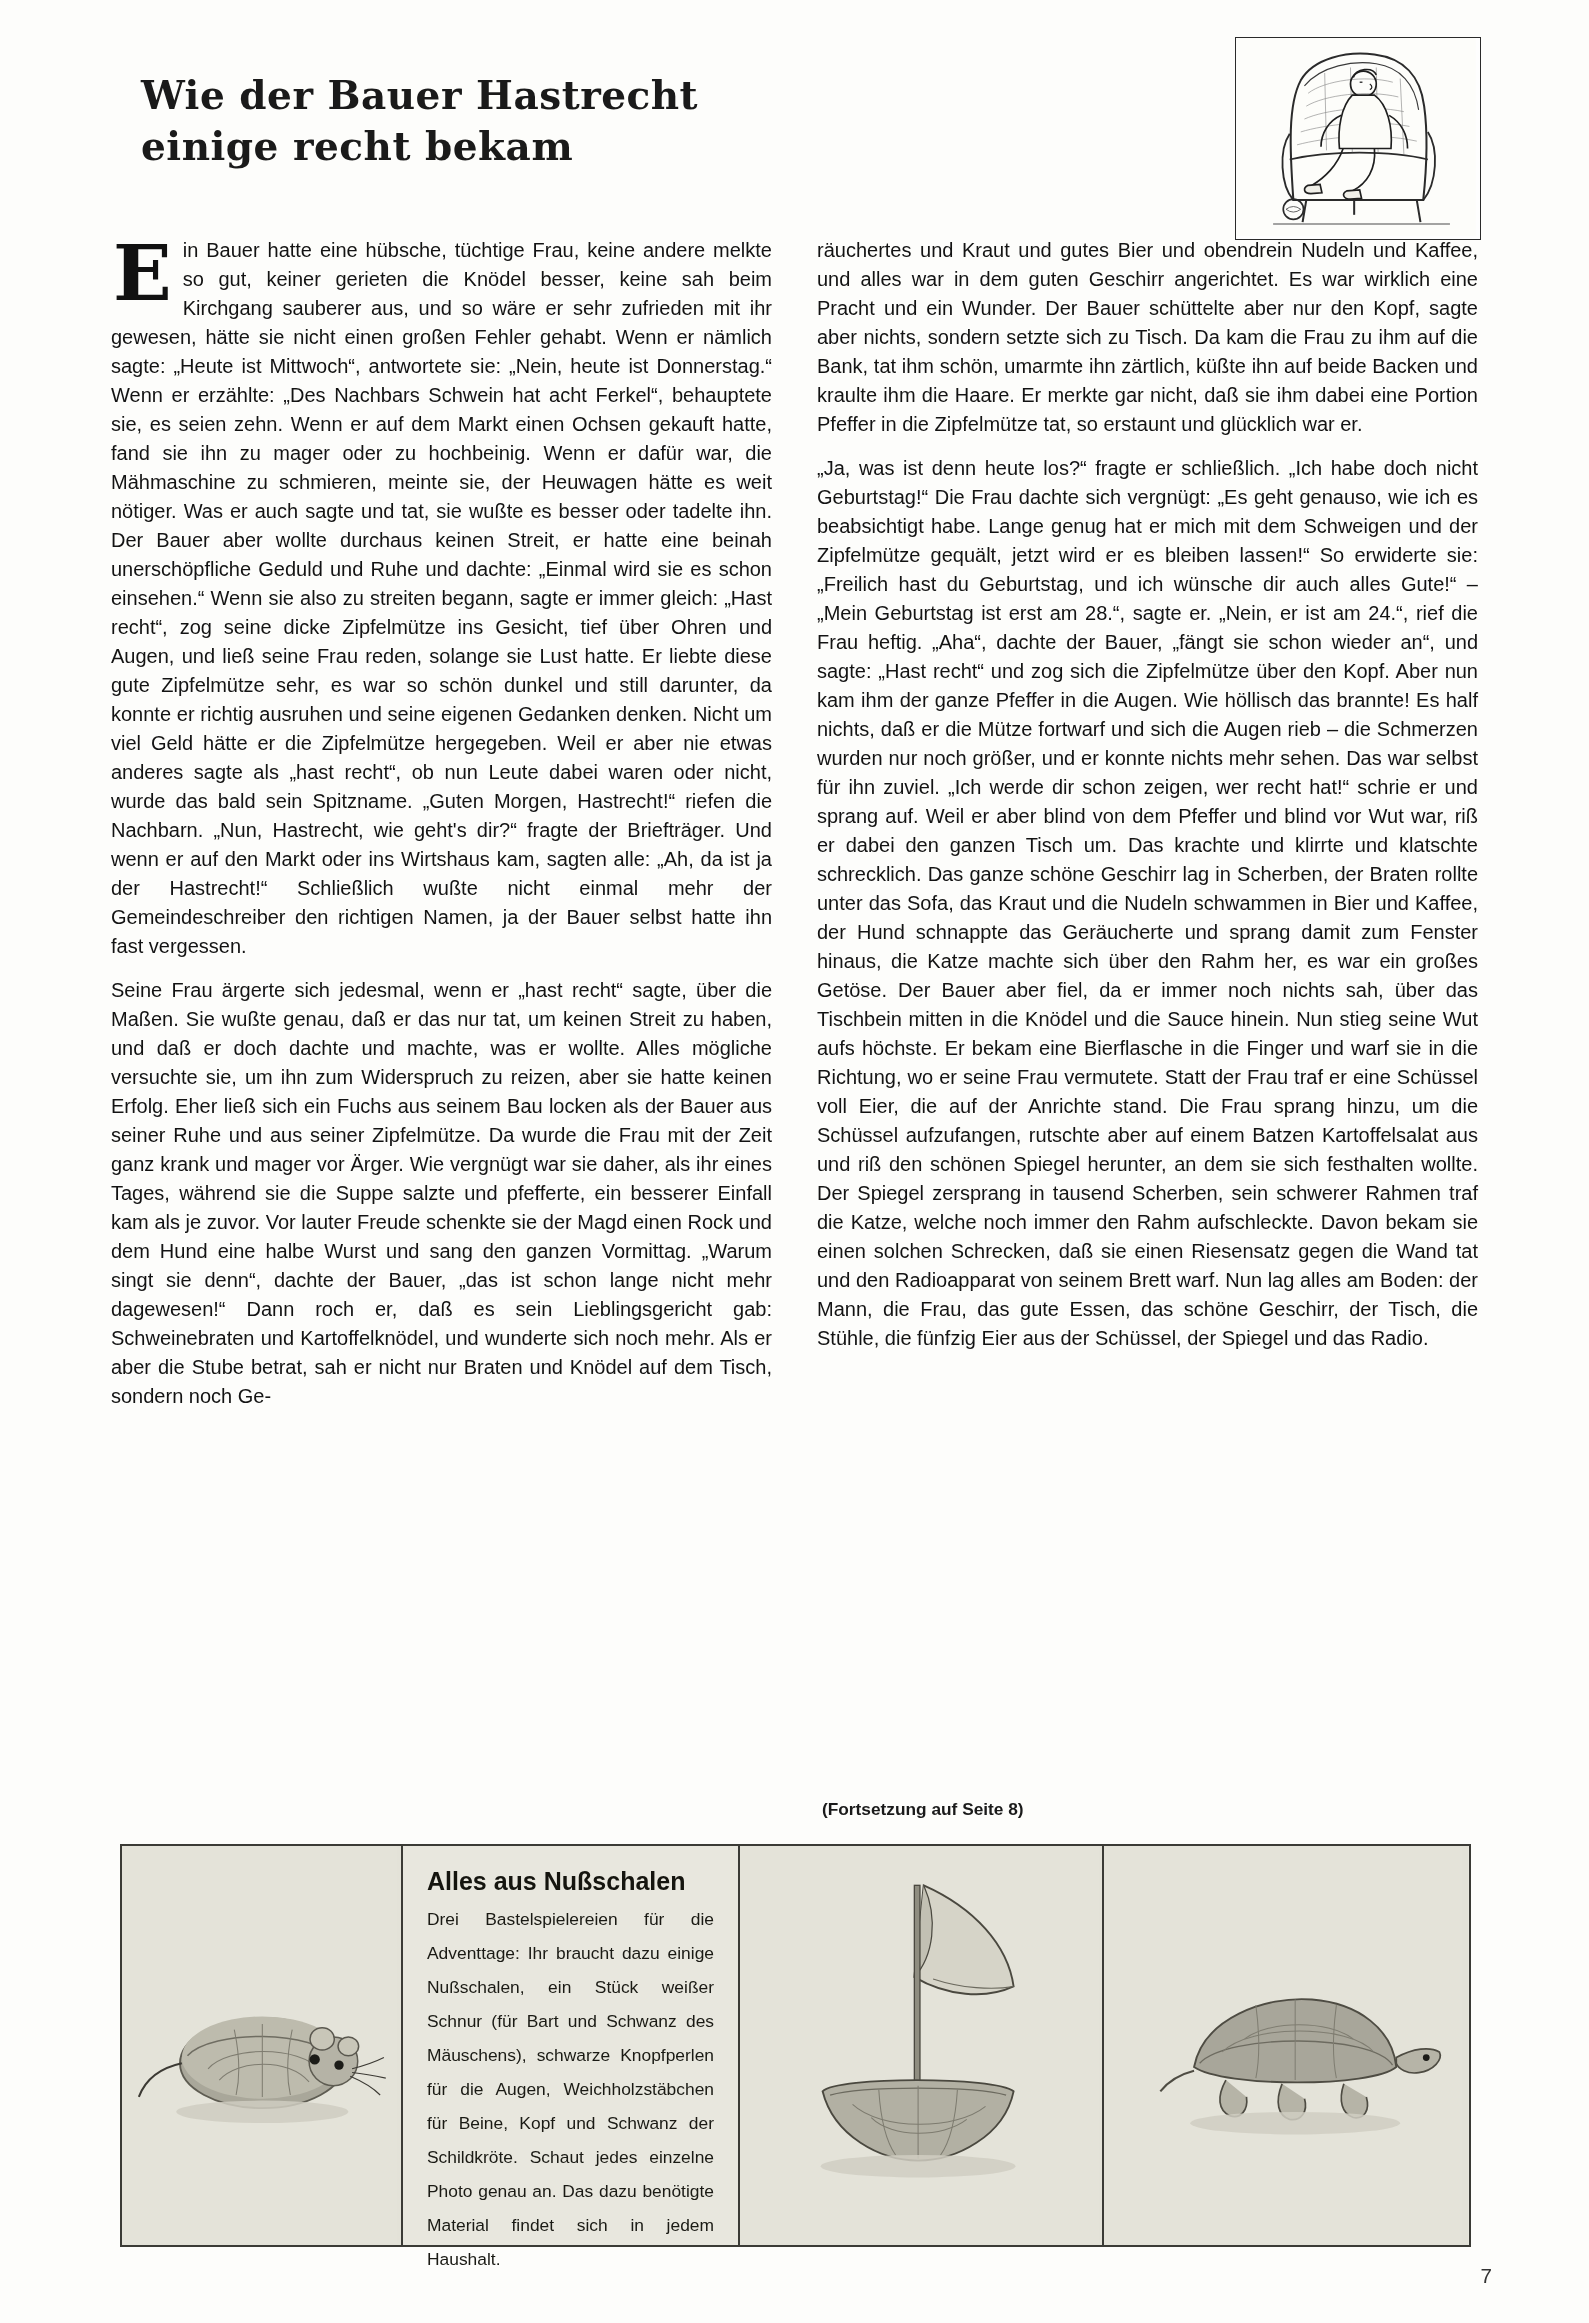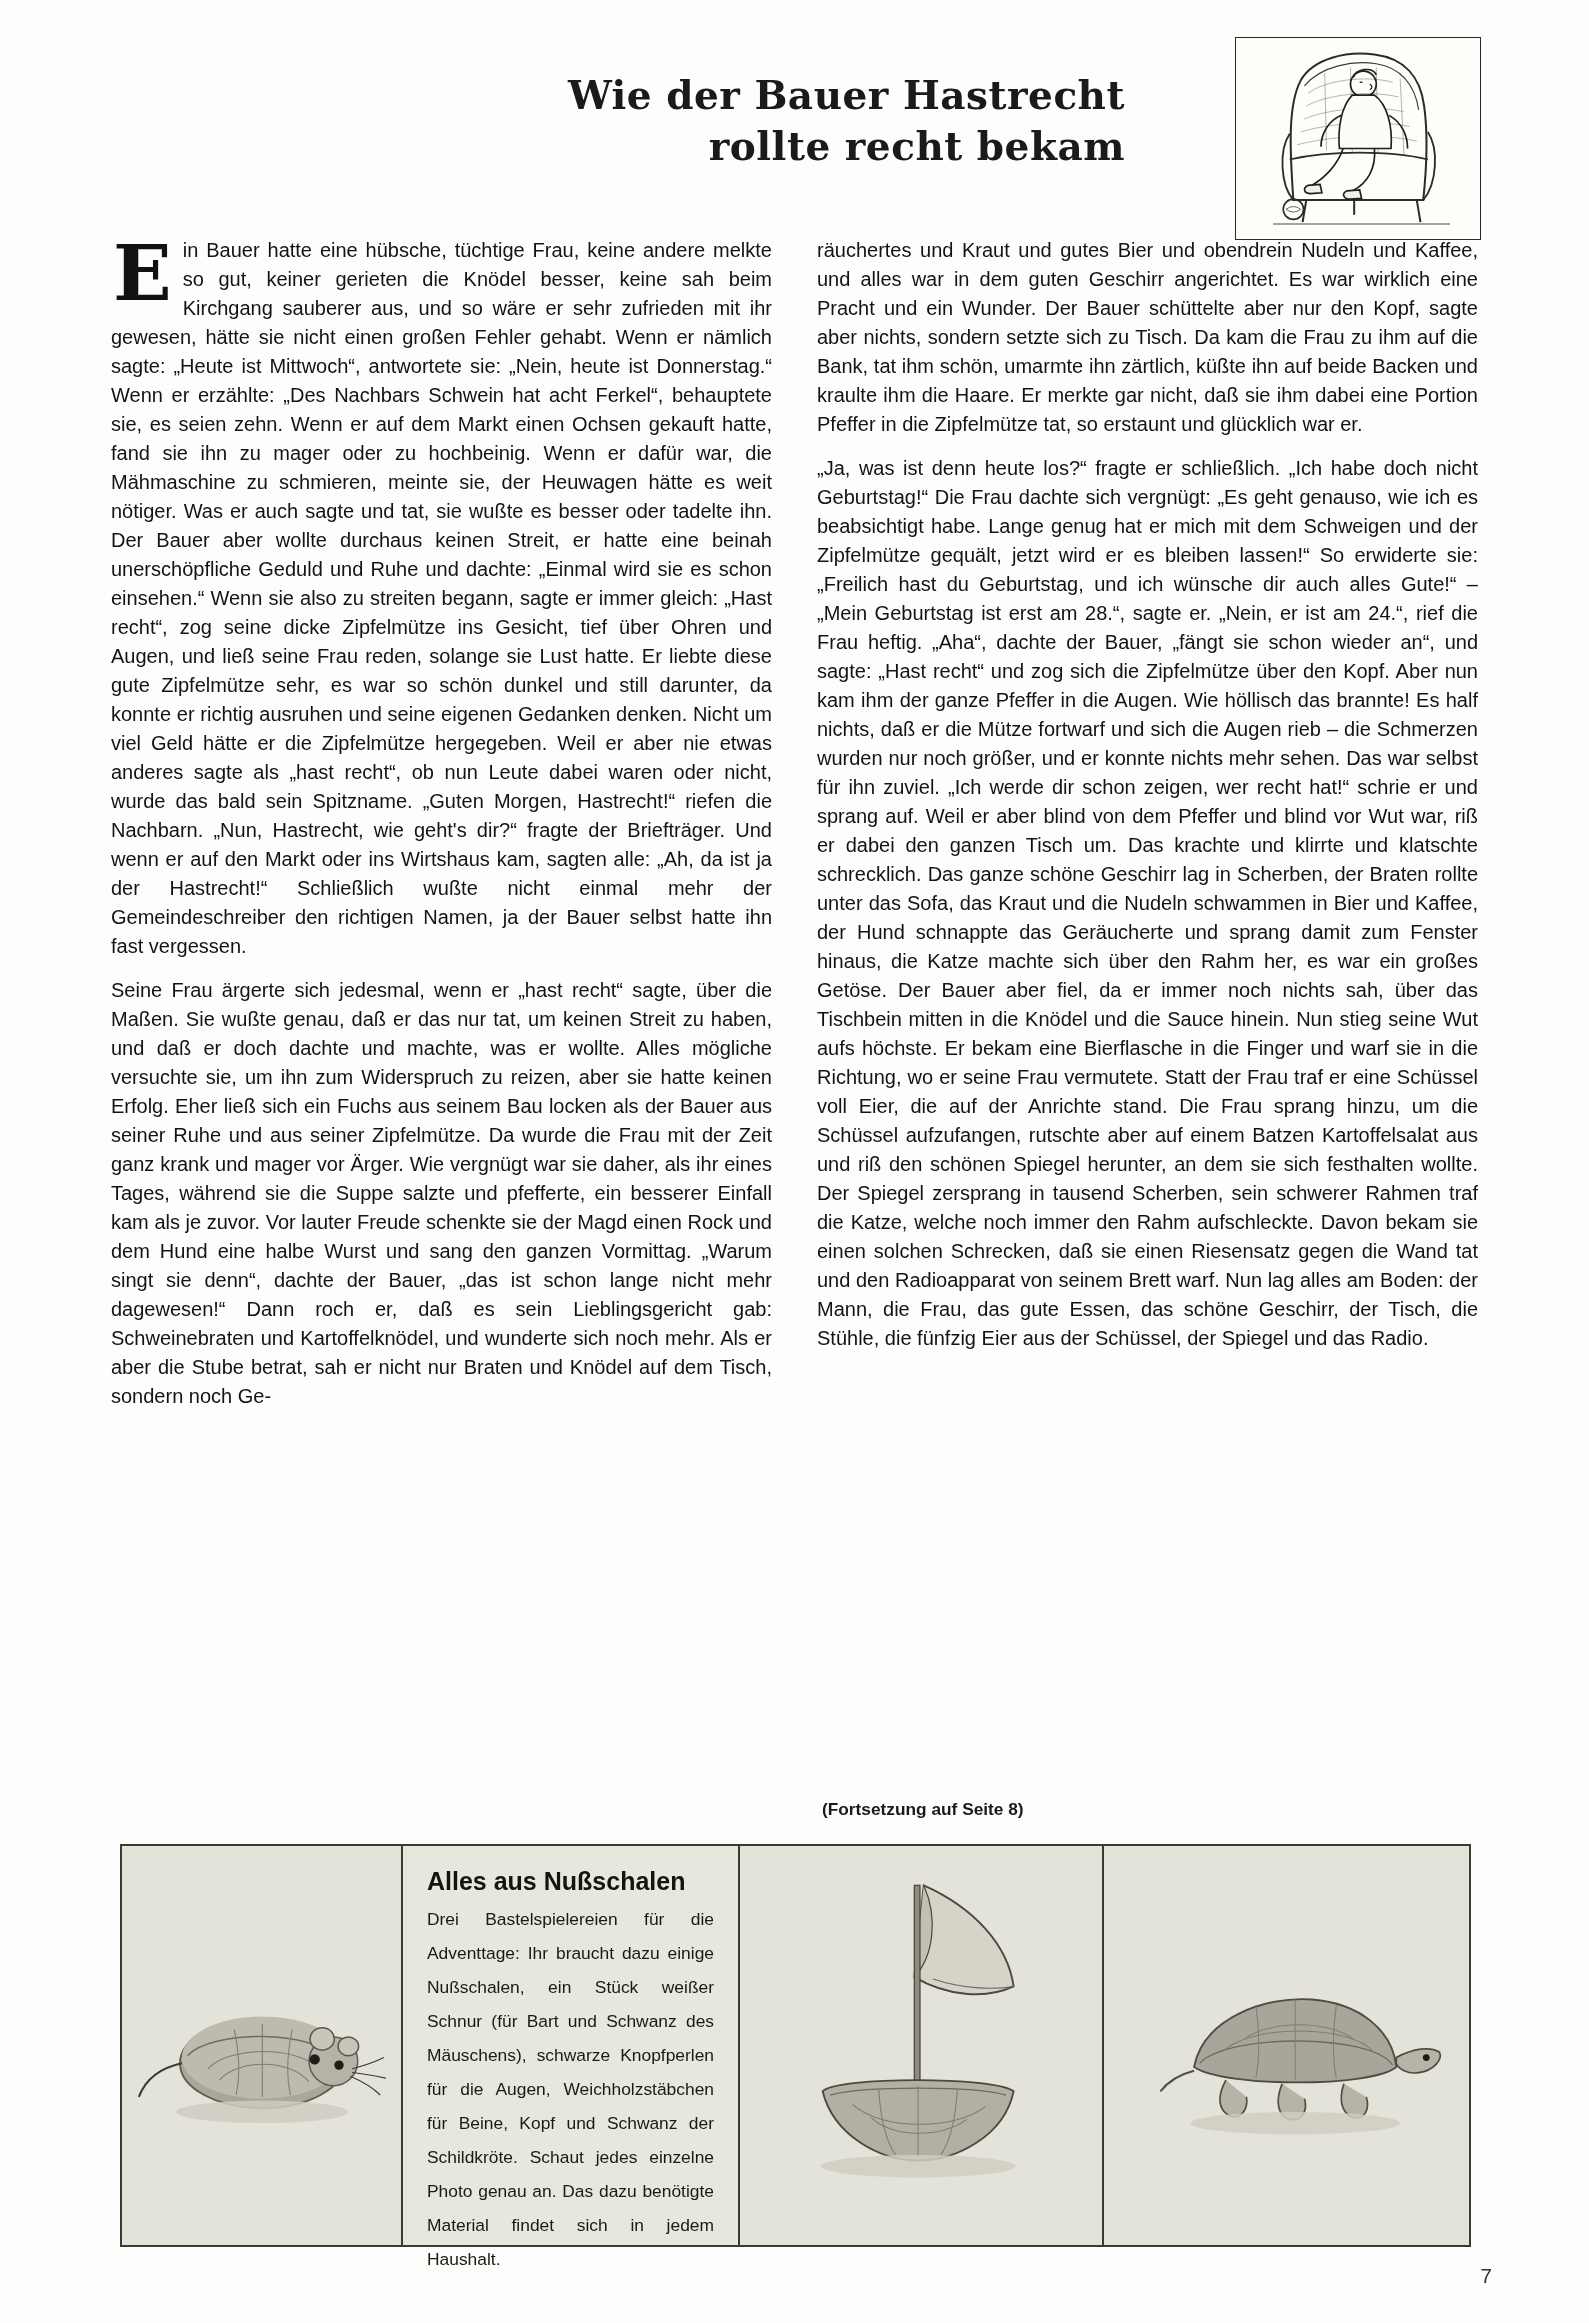--- a/index.html
+++ b/index.html
@@ -29,21 +29,21 @@
     left: 0;
     top: 37px;
     width: 1589px;
     height: 215px;
   }
   .title-block {
     position: absolute;
     left: 141px;
     top: 33px;
     width: 984px;
-    text-align: right;
+    text-align: left;
   }
   .title-line {
     font-family: "DejaVu Serif", serif;
     font-weight: bold;
     font-size: 39px;
     letter-spacing: 0.5px;
     color: #1a1a1a;
     line-height: 1.30;
     white-space: nowrap;
   }
@@ -156,21 +156,21 @@
   svg { display: block; }
 </style>
 </head>
 <body>
 
 <div class="page">
 
   <div class="header">
     <div class="title-block">
       <div class="title-line">Wie der Bauer Hastrecht</div>
-      <div class="title-line">rollte recht bekam</div>
+      <div class="title-line">einige recht bekam</div>
     </div>
 
     <div class="illus">
       <svg viewBox="0 0 260 215" width="240" height="198">
         <rect x="0" y="0" width="260" height="215" fill="#fdfdfa"></rect>
 
         <path d="M62 176 C58 120 56 72 70 46 C84 22 120 14 150 18 C182 22 200 42 204 74 C209 110 206 148 203 176 Z" fill="none" stroke="#2b2b2b" stroke-width="2.2"></path>
         <path d="M74 52 C92 30 128 24 152 28 C178 32 194 50 198 78" fill="none" stroke="#3a3a3a" stroke-width="1.2"></path>
 
         <path d="M62 176 C48 160 46 122 58 104" fill="none" stroke="#2b2b2b" stroke-width="2"></path>

